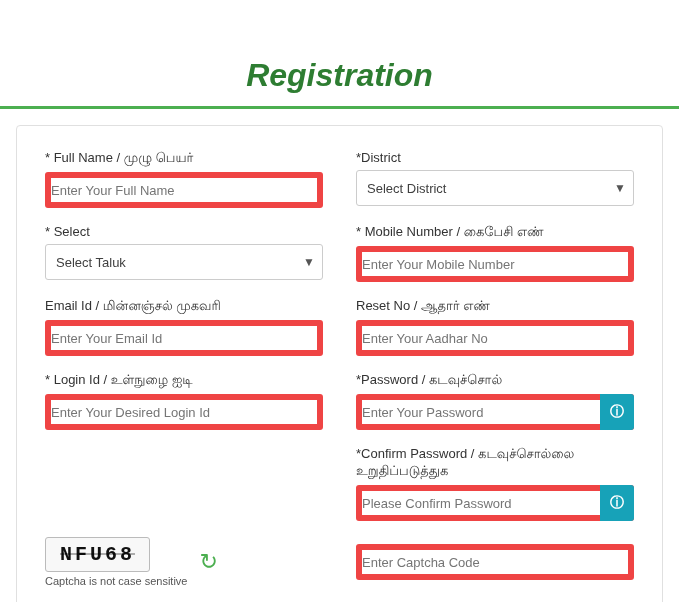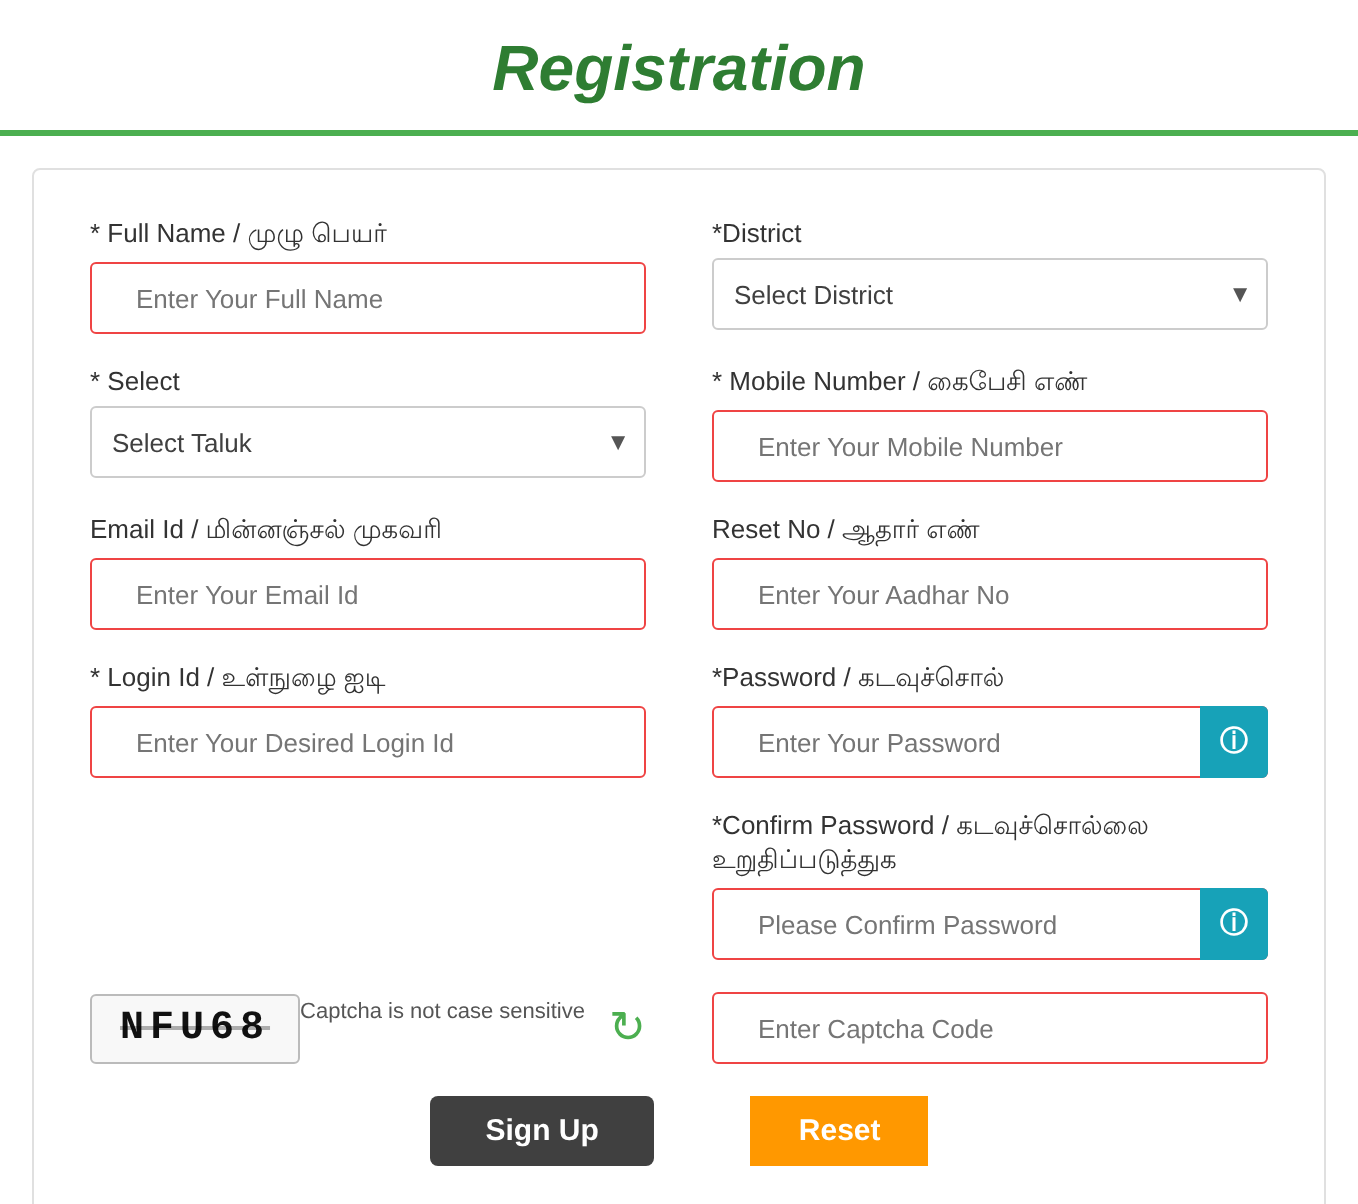--- a/index.html
+++ b/index.html
@@ -14,20 +14,21 @@
     }
     .page-wrapper {
       width: 679px;
       background: #fff;
     }
     .header {
       background: #fff;
       padding: 16px 0 0 0;
       text-align: center;
       border-bottom: 3px solid #4caf50;
+      margin-top: 41px;
     }
     .header-title {
       color: #2e7d32;
       font-size: 32px;
       font-weight: bold;
       font-style: italic;
       padding-bottom: 12px;
     }
     .form-container {
       background: #fff;
@@ -47,22 +48,22 @@
       flex-direction: column;
     }
     .form-label {
       font-size: 13px;
       color: #333;
       margin-bottom: 5px;
       font-weight: normal;
     }
     .form-control {
       width: 100%;
-      padding: 8px 22px;
-      border: 1px solid #ef4444;
+      padding: 8px 0;
+      border: 6px solid #ef4444;
       border-radius: 3px;
       font-size: 13px;
       color: #777;
       outline: none;
       height: 36px;
       background: #fff;
     }
     .select-wrapper {
       position: relative;
     }
@@ -106,21 +107,21 @@
       align-items: center;
       justify-content: center;
       border-radius: 0 3px 3px 0;
       color: white;
       font-size: 14px;
       font-weight: bold;
       cursor: pointer;
     }
     .captcha-section {
       display: flex;
-      flex-direction: row;
+      flex-direction: column;
       align-items: flex-start;
     }
     .captcha-note {
       font-size: 11px;
       color: #555;
       margin-top: 3px;
     }
     .refresh-icon {
       color: #4caf50;
       font-size: 22px;

